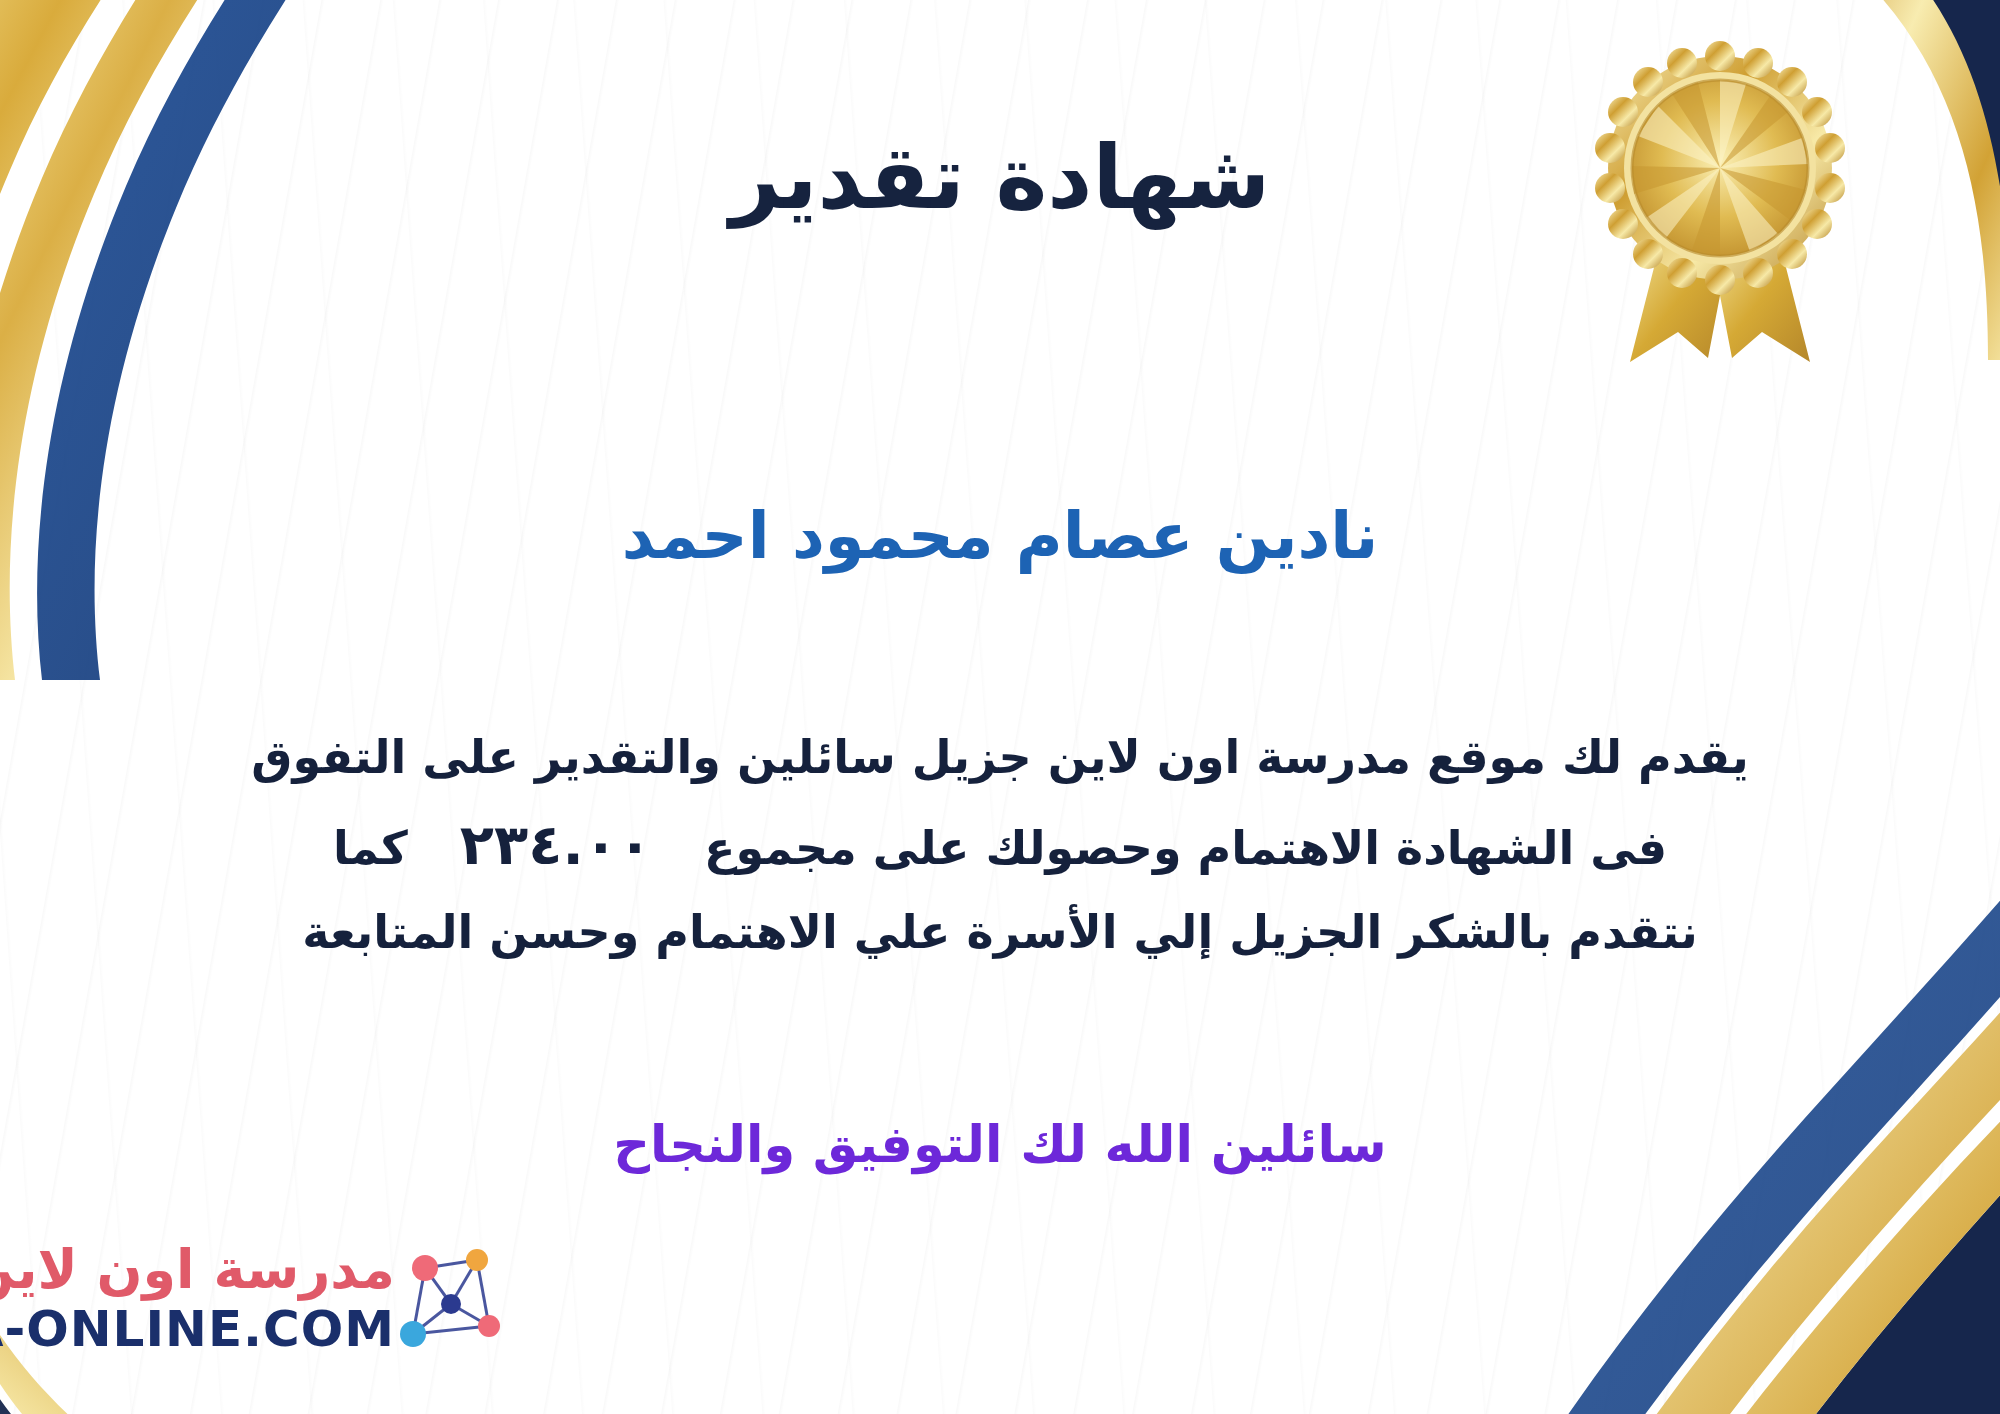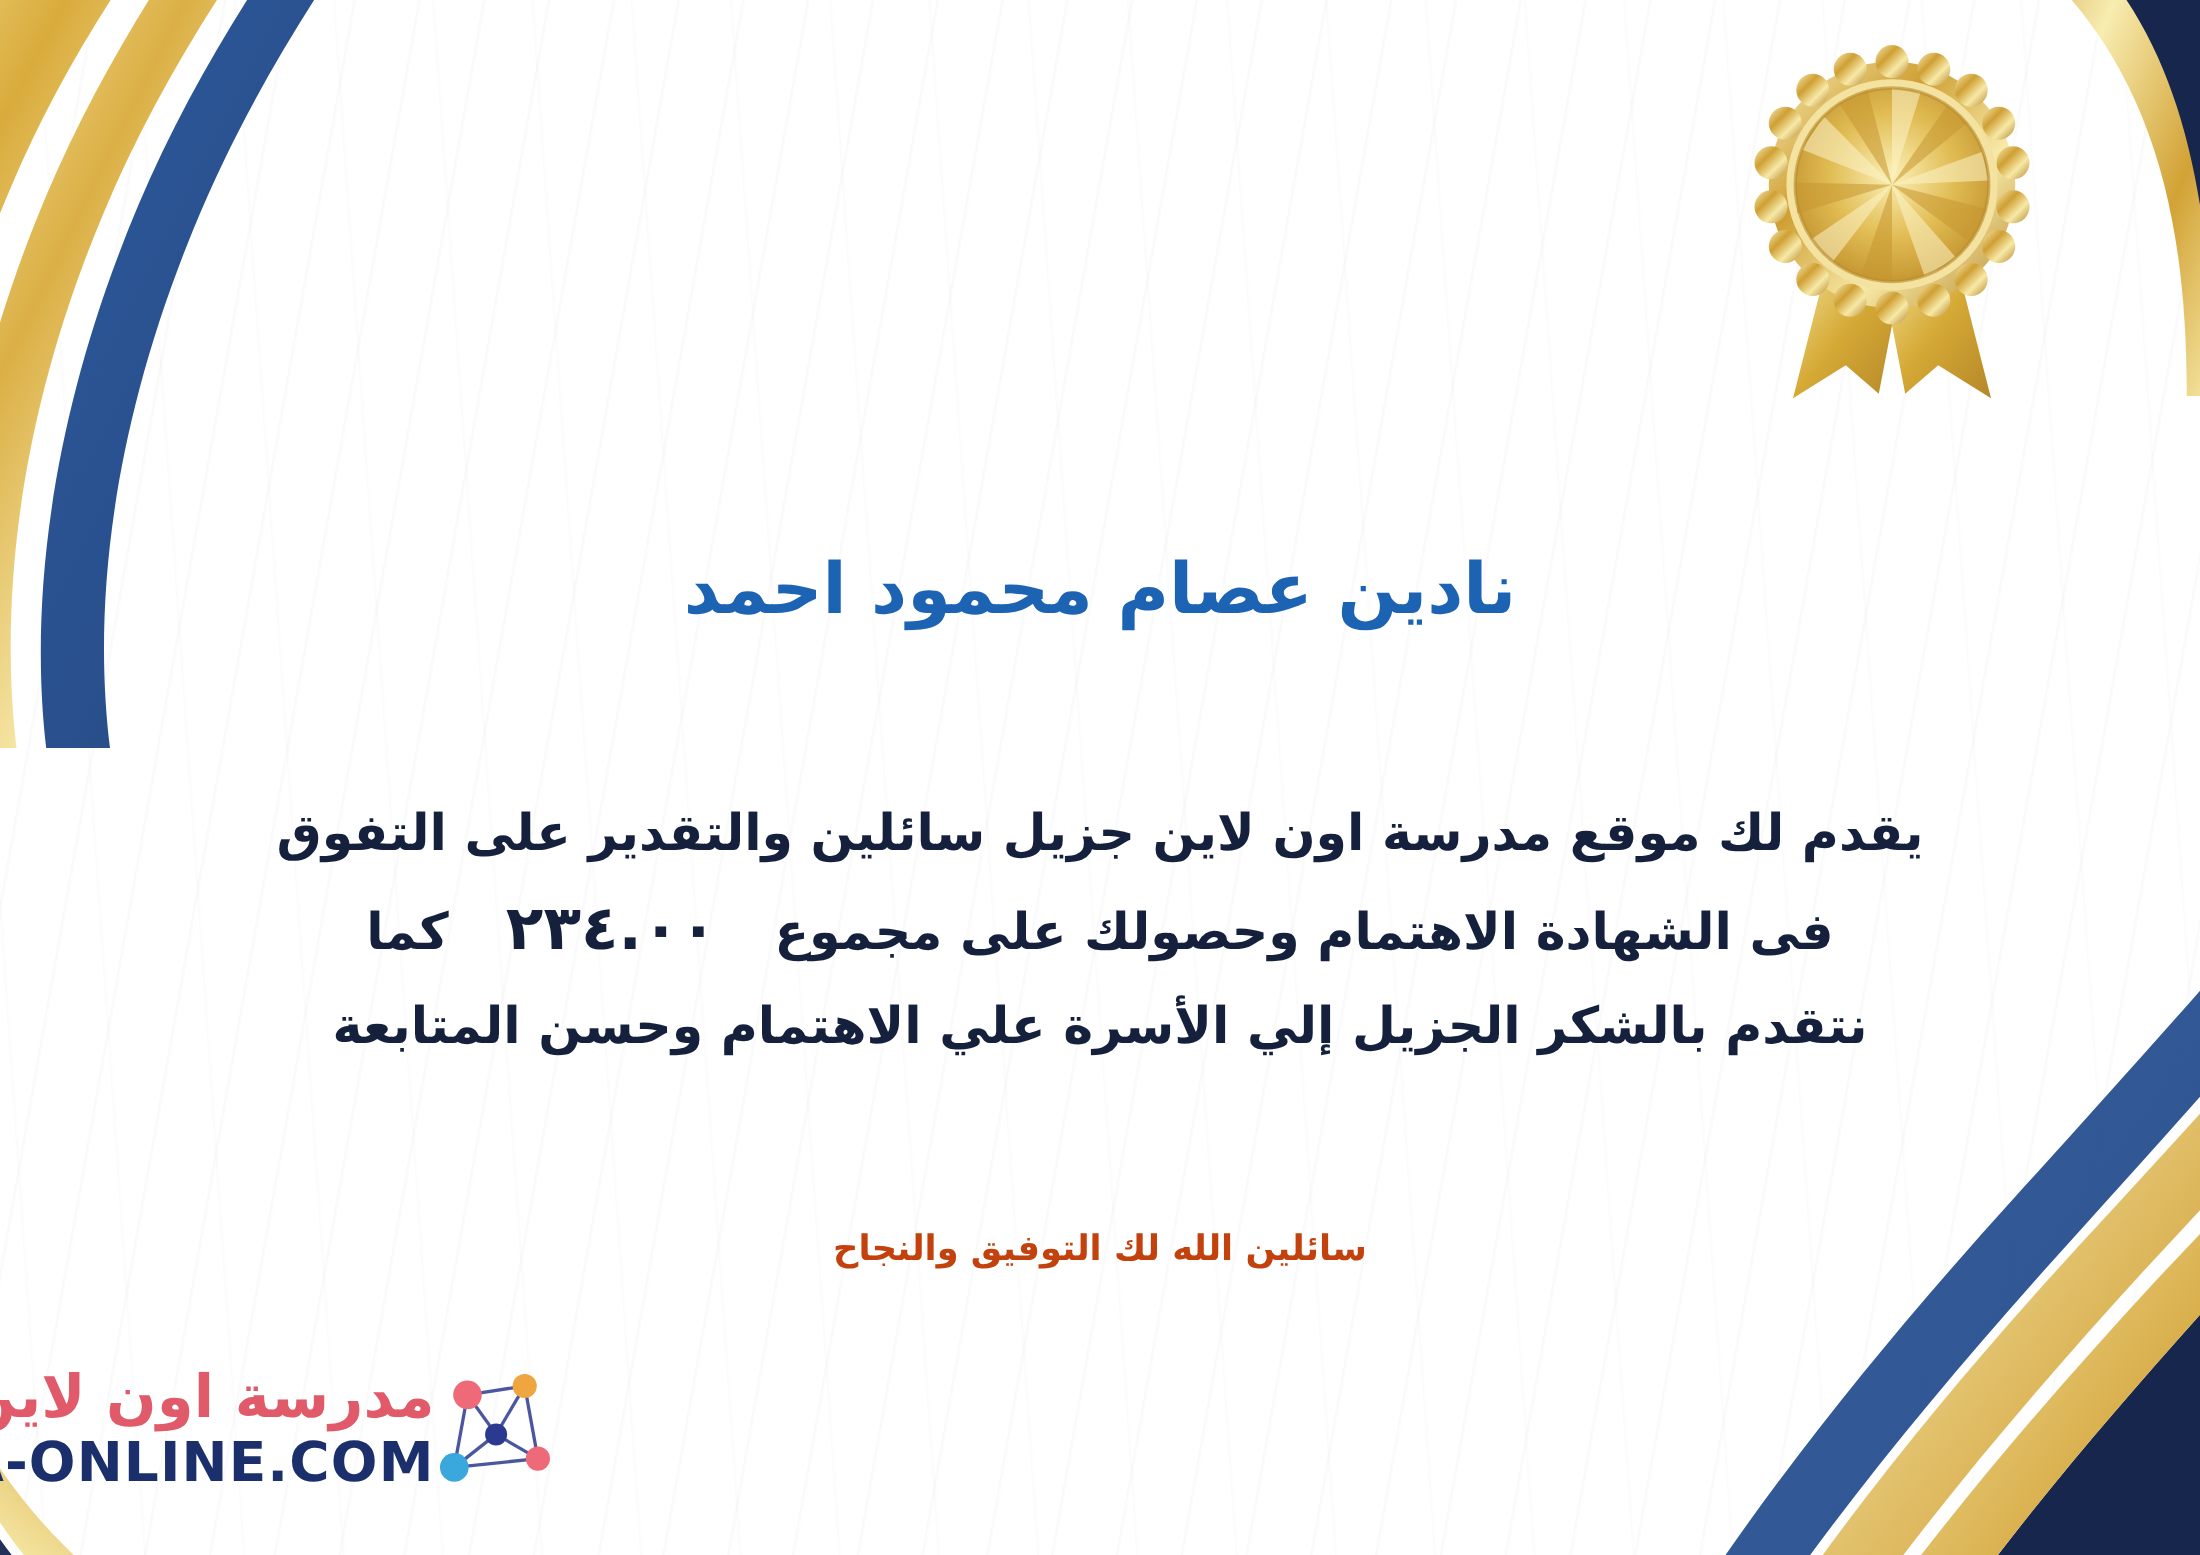--- a/index.html
+++ b/index.html
@@ -147,22 +147,22 @@
     font-weight: bold;
     letter-spacing: 2px;
   }
   .gap { display: inline-block; width: 52px; }
 
   .closing {
     position: absolute;
     top: 1115px;
     left: 60px;
     width: 1880px;
-    font-size: 32px;
-    color: #c2410c;
+    font-size: 51px;
+    color: #6d28d9;
     font-weight: 600;
   }
 
   
   .footer-logo {
     position: absolute;
     left: 15px;
     bottom: 28px;
     width: 560px;
     height: 150px;
@@ -379,20 +379,21 @@
           <path d="M0,0 L-82,-32 L-62,-62 Z" fill="#fdf4c8"></path>
           <path d="M0,0 L-48,-74 L-22,-86 Z" fill="#c79730"></path>
         </g>
         <circle r="88" fill="none" stroke="#b78a2c" stroke-width="3" opacity="0.6"></circle>
       </g>
     </svg>
   </div>
 
   <div class="content">
 
+    <div class="cert-title">شهادة تقدير</div>
 
     <div class="student-name">نادين عصام محمود احمد</div>
 
     <div class="body-block">
       <span class="line">يقدم لك موقع مدرسة اون لاين جزيل سائلين  والتقدير على التفوق</span>
       <span class="line">
         <span>فى الشهادة الاهتمام وحصولك على مجموع</span><span class="gap"></span><span class="score">٢٣٤.٠٠</span><span class="gap"></span><span>كما</span>
       </span>
       <span class="line">نتقدم  بالشكر الجزيل إلي الأسرة علي الاهتمام وحسن المتابعة</span>
     </div>

